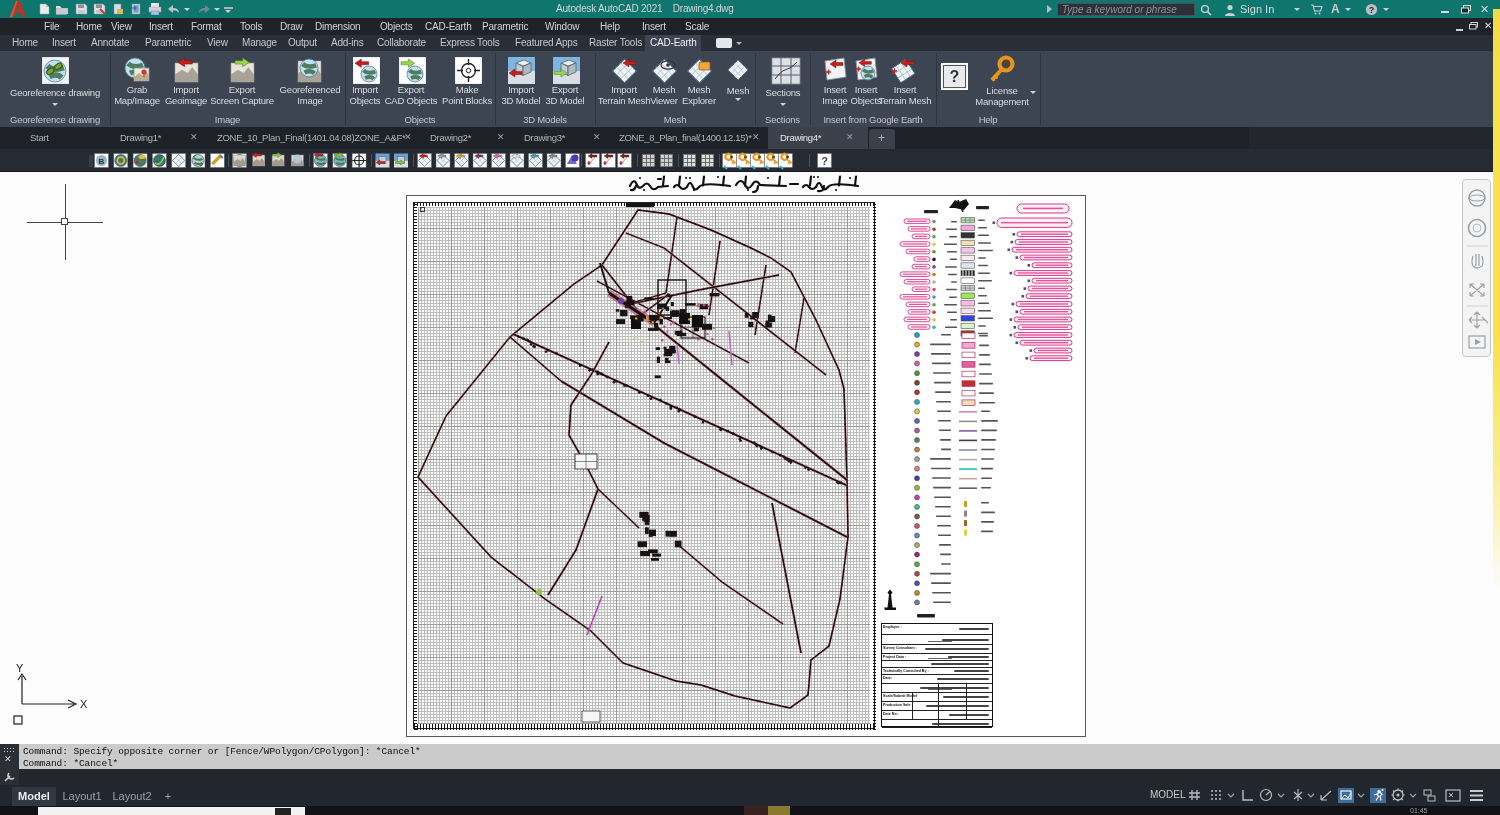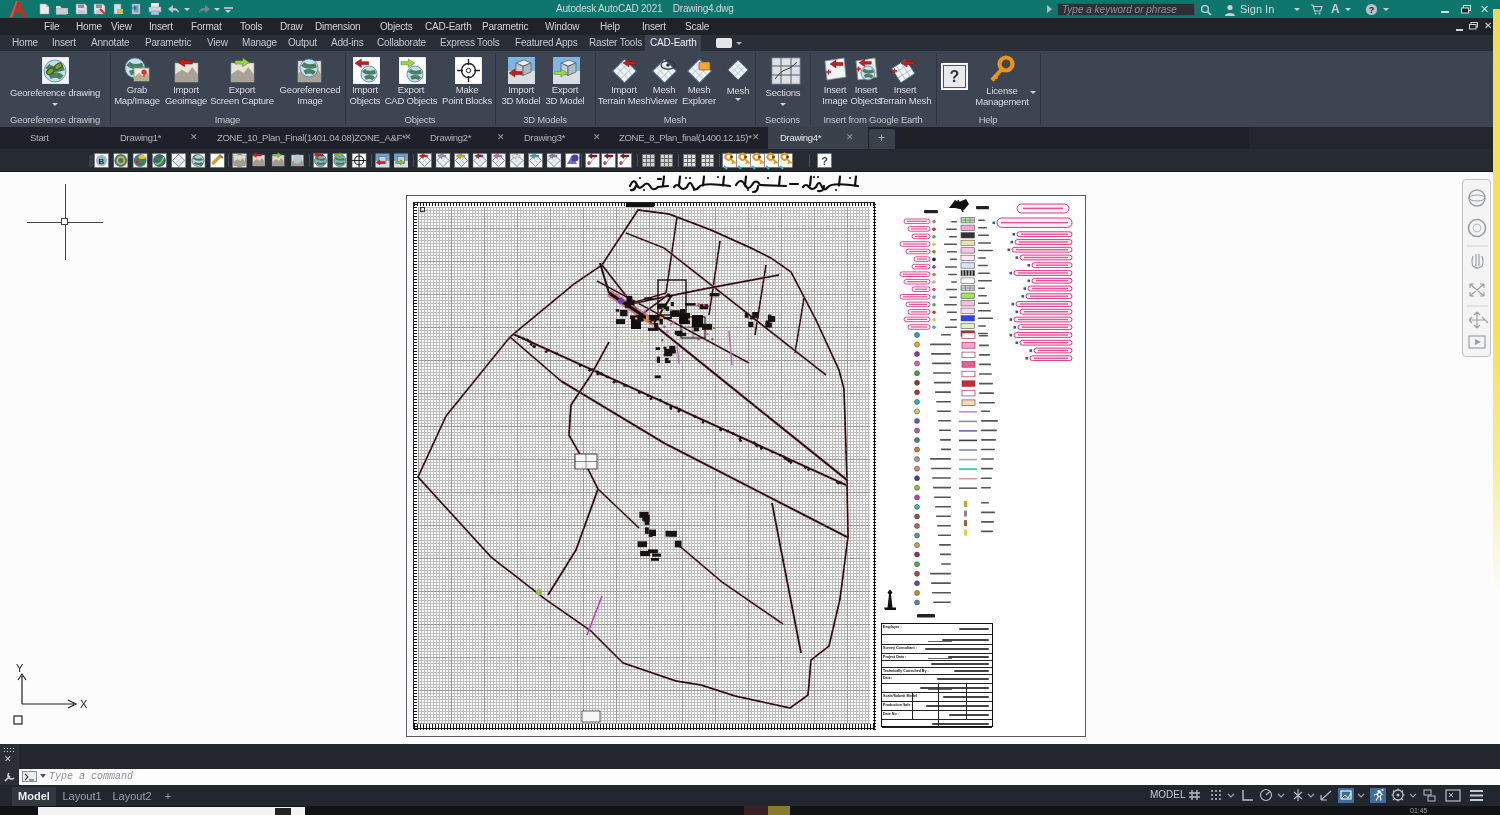--- a/index.html
+++ b/index.html
@@ -1163,28 +1163,21 @@
       </div>
     </div>
     <div id="yellowstrip"></div>
     <div id="cmdleft">
       <div class="abs" style="left:3px;top:3px;width:12px;height:6px;background-image:radial-gradient(circle,#cfd3d9 0.8px,transparent 0.9px);background-size:3px 3px"></div>
       <div class="abs" style="left:4px;top:10px;color:#d8dbdf;font-size:9px">✕</div>
       <svg class="abs" style="left:3px;top:27px" width="13" height="12" viewBox="0 0 13 12">
         <path d="M2 10 L7 5 M6 2 a3.5 3.5 0 1 0 5 5" stroke="#cfd3d9" stroke-width="1.6" fill="none"></path>
       </svg>
     </div>
-    <div id="cmdinput">
-      <div class="abs" style="left:3px;top:2px;width:15px;height:11px;border:1px solid #8a9099;background:#eceef0"></div>
-      <svg class="abs" style="left:5px;top:4px" width="11" height="8" viewBox="0 0 11 8">
-        <path d="M1 1 l3 3 -3 3 M5 7 h5" stroke="#444" stroke-width="1.1" fill="none"></path>
-      </svg>
-      <div class="abs" style="left:21px;top:5px;width:0;height:0;border-left:3.5px solid transparent;border-right:3.5px solid transparent;border-top:4px solid #555"></div>
-      <div class="abs" style="left:30px;top:2px;font-size:10px;font-style:italic;color:#8a8f96;font-family:'Liberation Mono',monospace">Type a command</div>
-    </div>
+    <div id="cmdhist">Command: Specify opposite corner or [Fence/WPolygon/CPolygon]: *Cancel*<br>Command: *Cancel*</div>
     <div id="statusbar">
       <div class="ltab" style="left:12px;width:44px;background:#33373f;color:#eceef0;font-weight:bold">Model</div>
       <div class="ltab" style="left:58px;width:48px;color:#9aa0a8">Layout1</div>
       <div class="ltab" style="left:108px;width:48px;color:#9aa0a8">Layout2</div>
       <div class="ltab" style="left:158px;width:20px;color:#9aa0a8">+</div>
       <div class="abs" style="left:1150px;top:4px;font-size:10px;color:#c6cad0">MODEL</div>
       <svg class="abs" style="left:1188px;top:1px" width="300" height="19" viewBox="0 0 300 19">
         <path d="M4 4 v10 M9 4 v10 M1 7 h11 M1 11 h11" stroke="#b8bcc2" stroke-width="1.3" fill="none"></path>
         <circle cx="24" cy="5" r="1" fill="#b8bcc2"></circle>
         <circle cx="28" cy="5" r="1" fill="#b8bcc2"></circle>

